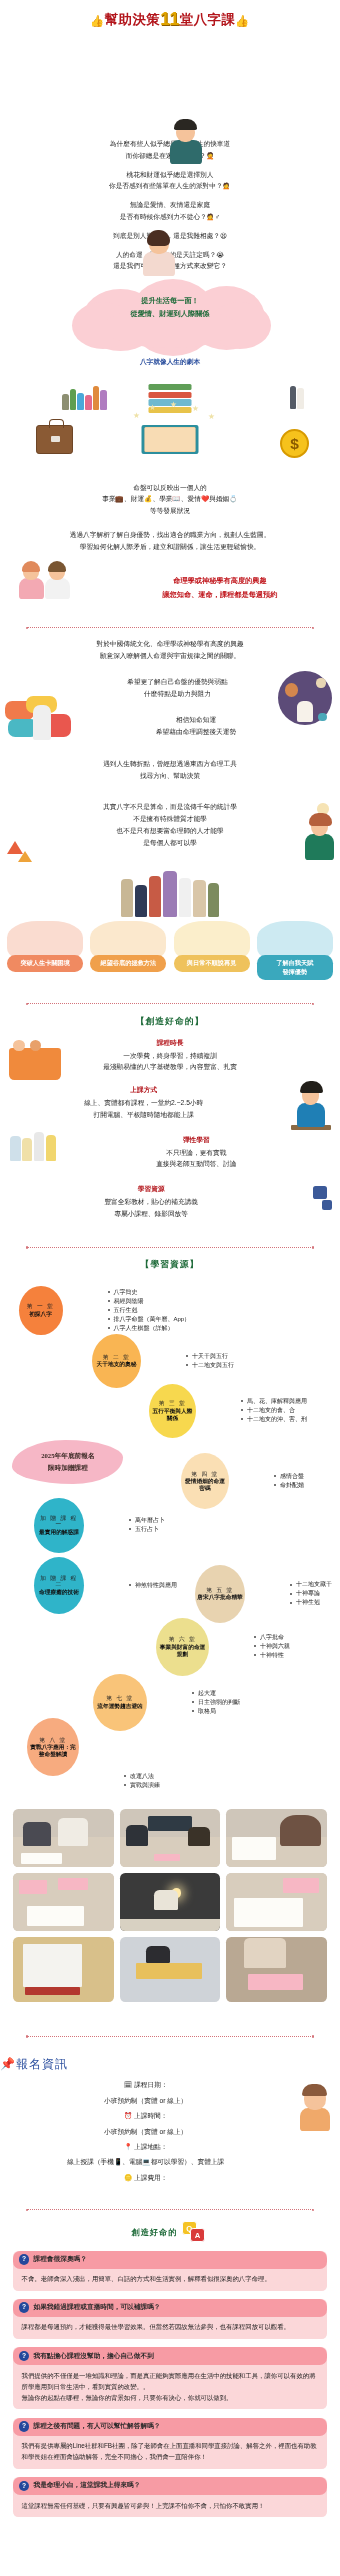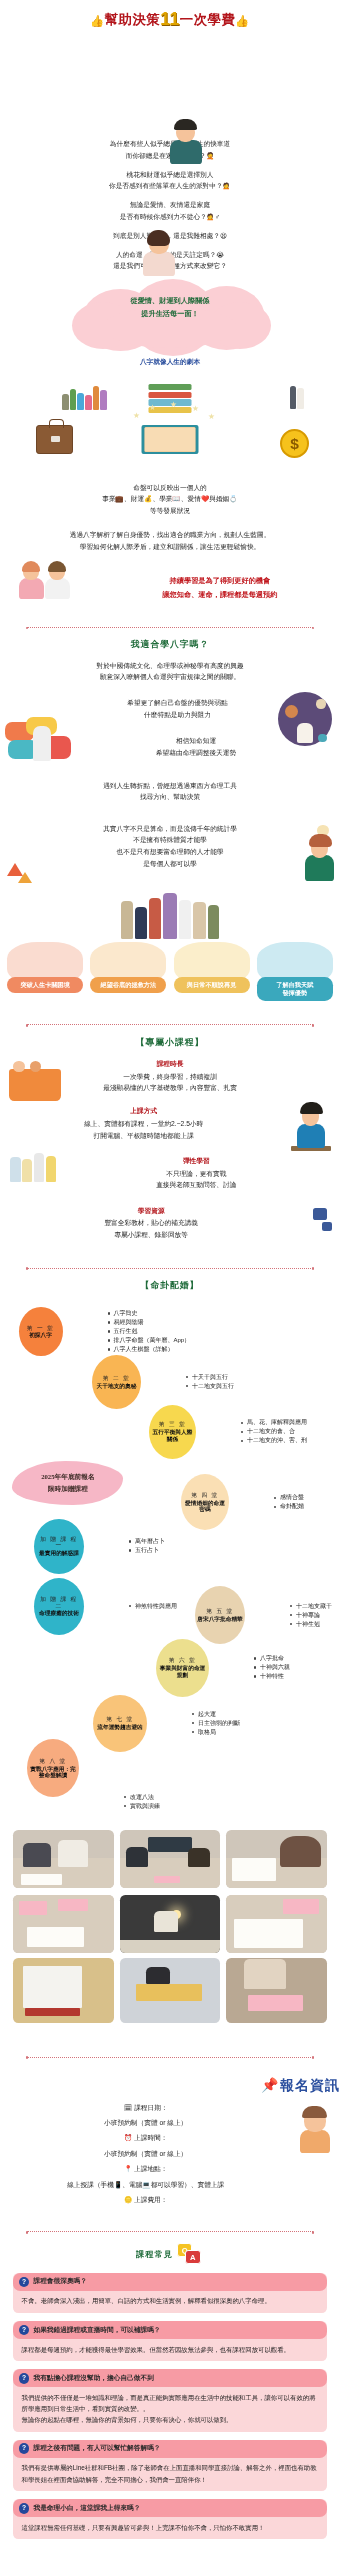--- a/index.html
+++ b/index.html
@@ -216,21 +216,21 @@
     border-radius: 48% 52% 45% 55% / 60% 40% 60% 40%;
   }
   .promo-brush span {
     position:relative; z-index:2; font-size: 6.7px; font-weight:bold;
     color:#3b2a25; text-align:center; line-height:1.8;
     font-family:"Liberation Serif", serif;
   }
 
   
   .reg-head {
-    text-align:right; font-size:14px; font-weight:bold; color:#2b4f9e;
+    text-align:left; font-size:12px; font-weight:normal; color:#2b4f9e;
     font-family:"Liberation Serif", serif; letter-spacing:1px;
   }
   .reg-body { text-align:center; font-size:6.7px; line-height:2.3; margin-top:4.1px; }
   .price { font-size:7.2px; }
 
   
   .faq-head {
     display:flex; align-items:center; justify-content:center; gap:4.1px;
     margin: 5.2px 0 7.2px;
   }
@@ -260,21 +260,21 @@
     text-align:center; line-height:10.8px;
   }
   .faq-a { padding: 4.6px 6.2px 6.2px 8.2px; font-size:6.4px; line-height:1.75; color:#1a1a1a; }
 </style>
 </head>
 <body>
 
 <div class="page">
 
   <div class="hero-title">
-    <span class="thumb">👍</span><span class="red">幫助決策</span><span class="gold">11</span><span class="red">一次學費</span><span class="thumb">👍</span>
+    <span class="thumb">👍</span><span class="red">幫助決策</span><span class="gold">11</span><span class="red">堂八字課</span><span class="thumb">👍</span>
   </div>
 
   <div style="position:relative; padding-top:12.4px;">
 
     <div class="illus person" style="left:15.5px; top:76px;">
       <div class="head">
           <div class="hair"></div>
         </div>
       <div class="body" style="background:#2f6b6b;"></div>
     </div>
@@ -312,22 +312,22 @@
   <div class="cloud-wrap">
     <div class="cloud">
       <b class="c1"></b>
         <b class="c2"></b>
         <b class="c3"></b>
         <b class="c4"></b>
         <b class="c5"></b>
         <b class="c6"></b>
     </div>
     <div class="cloud-text">
+      <div>提升生活每一面！</div>
       <div>從愛情、財運到人際關係</div>
-      <div>提升生活每一面！</div>
     </div>
   </div>
 
   <div class="blue-line">八字就像人生的劇本</div>
 
   <div class="icon-scene">
     <div class="family">
       <div class="mini" style="height:16.5px;background:#8d8f72;"></div>
       <div class="mini" style="height:20.6px;background:#5e9e4f;"></div>
       <div class="mini" style="height:17.5px;background:#4aa8d8;"></div>
@@ -375,28 +375,27 @@
           <div class="body" style="width:25px;height:20.6px;background:#f3a9b3;"></div>
         </div>
       <div class="person">
           <div class="head" style="width:15.5px;height:16.5px;">
             <div class="hair" style="background:#7a5632; width:18.5px;"></div>
           </div>
           <div class="body" style="width:25px;height:20.6px;background:#f2f2f2;"></div>
         </div>
     </div>
     <div class="red-quote" style="position:absolute; left:108px; right:8.2px; top:15.5px;">
-      <div>持續學習是為了得到更好的機會</div>
+      <div>命理學或神秘學有高度的興趣</div>
       <div>讓您知命、運命，課程都是每週預約</div>
     </div>
   </div>
 
   <div class="red-line"></div>
 
-  <div class="sec-head">我適合學八字嗎？</div>
 
   <div class="center-text blk">
     <div>對於中國傳統文化、命理學或神秘學有高度的興趣</div>
     <div>願意深入瞭解個人命運與宇宙規律之間的關聯。</div>
   </div>
 
   <div style="position:relative; height:77px;">
     <div class="illus" style="right:8.2px; top:2.1px; width:54px; height:54px; border-radius:50%; background:#5c4b78;">
       <div style="position:absolute; left:7.2px; top:12.4px; width:13.4px; height:13.4px; border-radius:50%; background:#d4874d;"></div>
       <div style="position:absolute; right:6.2px; top:7.2px; width:9.3px; height:9.3px; border-radius:50%; background:#e8d6b4;"></div>
@@ -472,21 +471,21 @@
     </div>
     <div class="pill-col">
       <div class="pill-art" style="background:#cdeaf2;"></div>
       <div class="pill-label" style="background:#3aa8bd; white-space:pre-line;">了解自我天賦
 發揮優勢</div>
     </div>
   </div>
 
   <div class="red-line" style="margin-top:23px;"></div>
 
-  <div class="sec-head">【專屬小課程】</div>
+  <div class="sec-head">【創造好命的】</div>
 
   <div style="position:relative;">
     <div class="illus" style="left:9.3px; top:11.3px; width:52px; height:32px; background:#f08a3c; border-radius:3.1px 3.1px 5.2px 5.2px;">
       <div style="position:absolute;left:4.1px;top:-8.2px;width:11.3px;height:11.3px;border-radius:50%;background:#f5c39b;"></div>
       <div style="position:absolute;left:20.6px;top:-8.2px;width:11.3px;height:11.3px;border-radius:50%;background:#e8a06a;"></div>
     </div>
     <div class="center-text" style="margin-top:9.3px;">
       <div class="sub-head">課程時長</div>
       <div>一次學費，終身學習，持續複訓</div>
       <div>最淺顯易懂的八字基礎教學，內容豐富、扎實</div>
@@ -532,21 +531,21 @@
     <div class="center-text" style="padding-right:52px;">
       <div class="sub-head">學習資源</div>
       <div>豐富全彩教材，貼心的補充講義</div>
       <div>專屬小課程、錄影回放等</div>
     </div>
   </div>
 
 
   <div class="red-line" style="margin-top:27px;"></div>
 
-  <div class="sec-head">【命卦配婚】</div>
+  <div class="sec-head">【學習資源】</div>
 
   <div class="course-map">
 
     <div class="lesson" style="padding-left:18.5px;">
       <div class="bubble" style="background:#f5813c;">
         <span class="no">第 一 堂</span>
         <span class="nm">初探八字</span>
       </div>
       <ul class="points">
         <li>八字簡史</li>
@@ -744,21 +743,21 @@
       <div>小班預約制（實體 or 線上）</div>
       <div>📍 上課地點：</div>
       <div>線上授課（手機📱、電腦💻都可以學習）、實體上課</div>
       <div>🪙 上課費用：</div>
     </div>
   </div>
 
   <div class="red-line" style="margin-top:24px;"></div>
 
   <div class="faq-head">
-    <span class="t">課程常見</span>
+    <span class="t">創造好命的</span>
     <span class="qa-badge">
       <span class="q">Q</span>
       <span class="a">A</span>
     </span>
   </div>
 
   <div class="faq">
     <div class="faq-item">
       <div class="faq-q">
         <span class="qmark">?</span>

